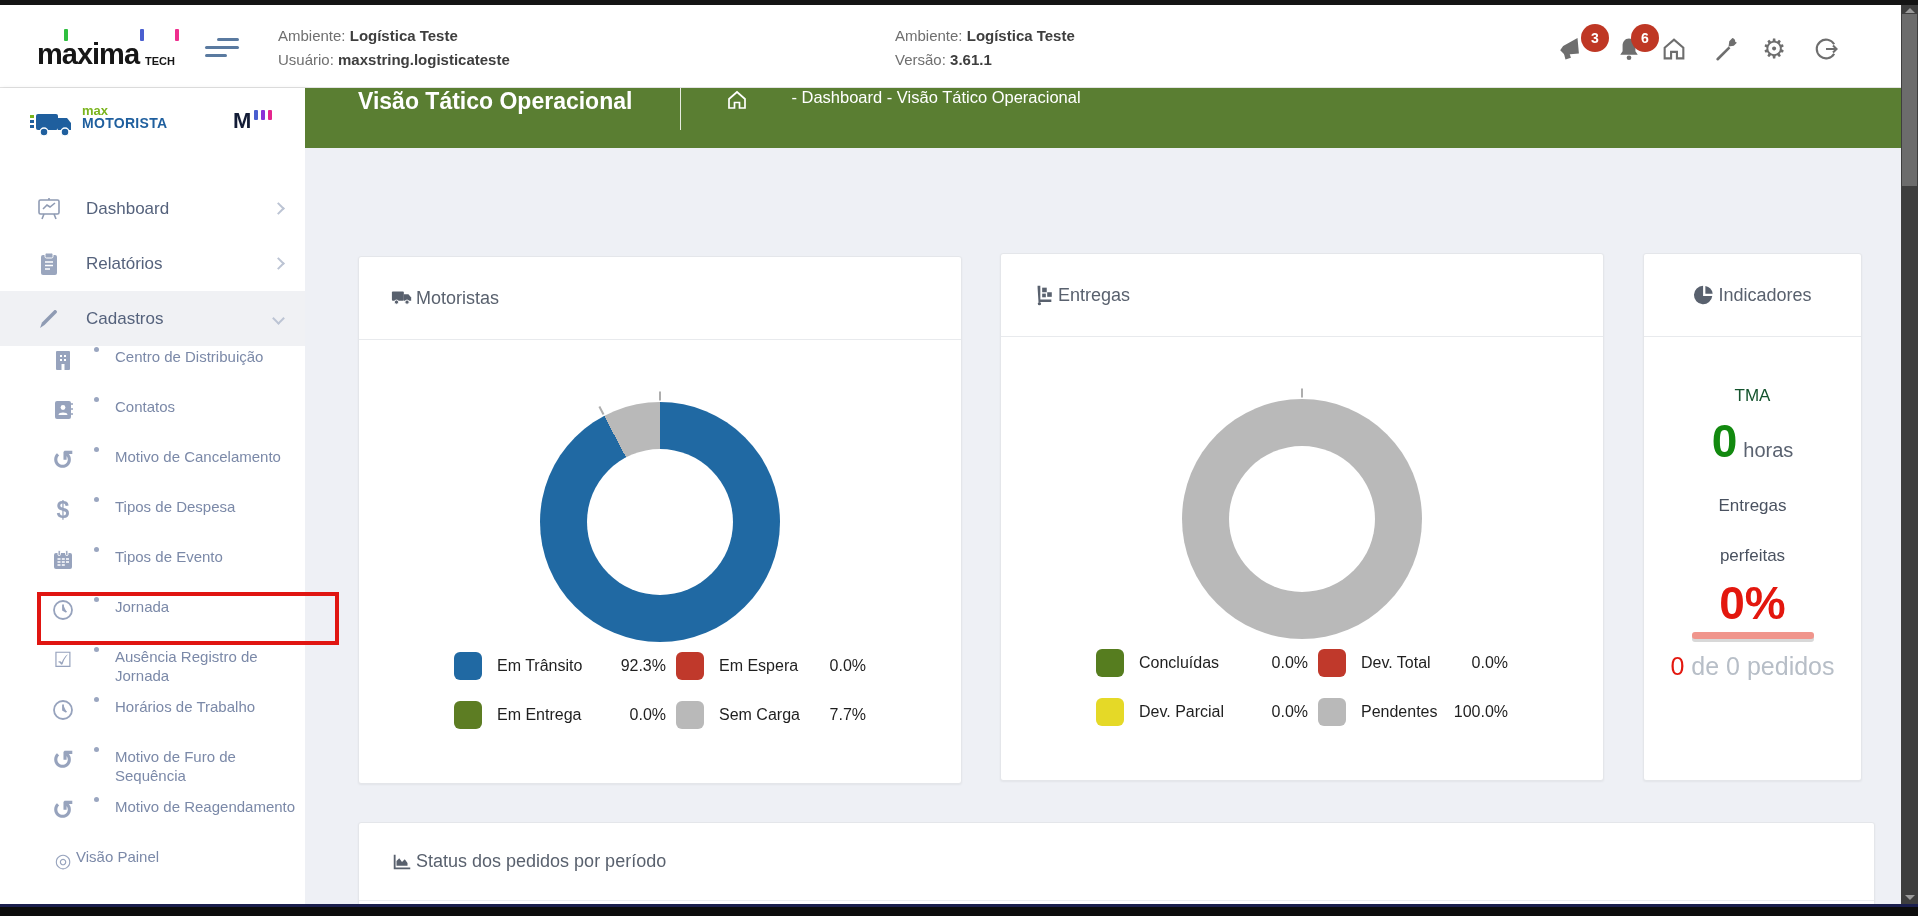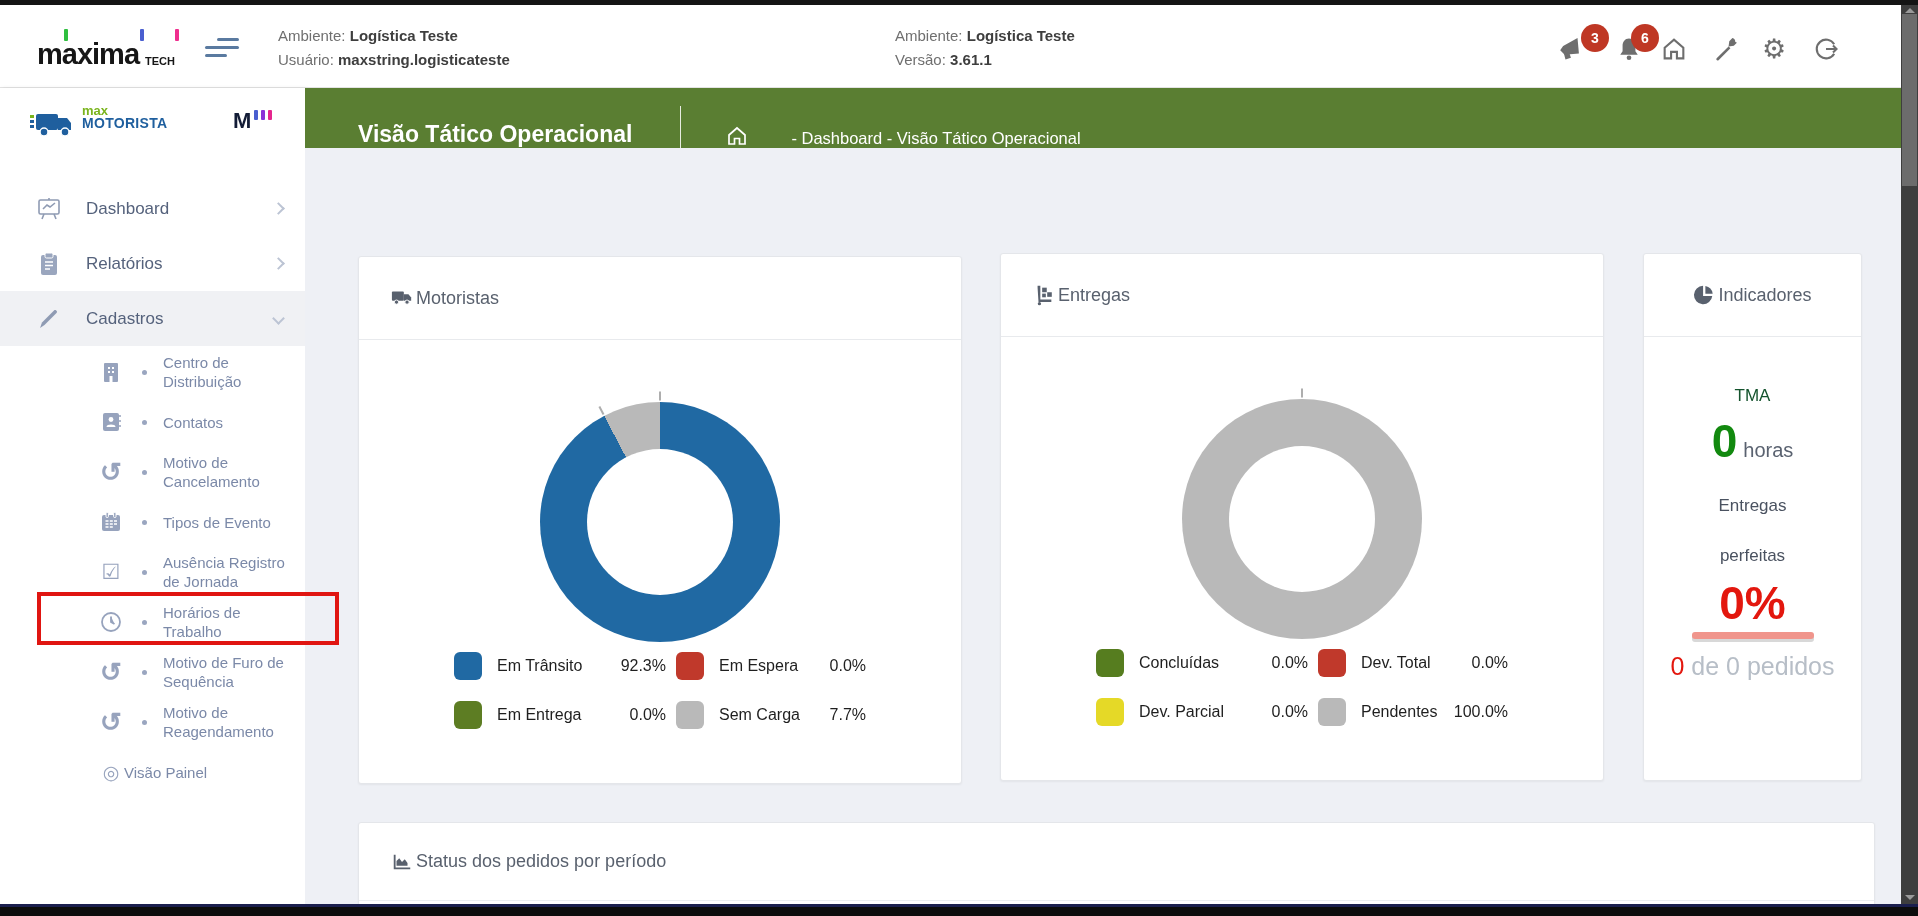--- a/index.html
+++ b/index.html
@@ -56,35 +56,35 @@
 
   .menu{position:absolute;left:0;top:93px;width:305px;}
   .mitem{height:55px;display:flex;align-items:center;padding:0 22px 0 36px;cursor:pointer;}
   .mitem.selected{background:#f0f1f4;}
   .mitem .mi{width:26px;height:26px;margin-right:24px;flex:none;}
   .mitem .mlabel{font-size:17px;color:#55627c;flex:1;}
   .chev{width:9px;height:9px;border-right:2px solid #bcc4d4;border-bottom:2px solid #bcc4d4;transform:rotate(-45deg);flex:none;}
   .chev.down{transform:rotate(45deg);}
 
   .submenu{position:absolute;left:0;top:259px;width:305px;}
-  .sitem{height:50px;display:flex;align-items:center;padding:0 8px 0 50px;cursor:pointer;margin-left:48px;}
+  .sitem{height:50px;display:flex;align-items:flex-start;padding:0 8px 0 50px;cursor:pointer;}
   .sitem .si{width:26px;height:26px;flex:none;display:flex;align-items:center;justify-content:center;color:#97a3bd;}
   .sitem .si svg{width:24px;height:24px;}
   .dot{width:5px;height:5px;border-radius:50%;background:#9aa6c0;margin:0 16px 0 18px;flex:none;}
   .slabel{font-size:15px;color:#7b89a8;line-height:19px;width:190px;}
   .g-icon::before{color:#97a3bd;}
   .icon-undo::before{content:"\21BA";font-size:26px;font-weight:bold;}
   .icon-dollar::before{content:"$";font-size:23px;font-weight:bold;}
   .icon-check::before{content:"\2611";font-size:21px;}
   .icon-eye::before{content:"\25CE";font-size:19px;}
 
   .annotation-box{position:absolute;left:37px;top:592px;width:302px;height:53px;border:4px solid #e01511;z-index:9;pointer-events:none;}
 
   
-  .titlebar{position:absolute;left:305px;top:88px;width:1596px;height:60px;background:#5a7e32;display:flex;align-items:flex-end;}
+  .titlebar{position:absolute;left:305px;top:88px;width:1596px;height:60px;background:#5a7e32;display:flex;align-items:flex-start;}
   .tb-title{color:#fff;font-size:23px;font-weight:bold;margin-left:53px;}
   .tb-div{width:1px;height:42px;background:rgba(255,255,255,.85);margin-left:48px;}
   .tb-home{margin-left:44px;width:24px;height:24px;color:#fff;}
   .tb-crumb{color:#fff;font-size:16.5px;margin-left:42px;}
 
   
   .content{position:absolute;left:305px;top:148px;width:1596px;height:756px;background:#eef0f5;}
   .filiais{position:absolute;left:53px;top:52px;width:1502px;height:30px;cursor:pointer;}
   .filiais-label{position:absolute;left:2px;top:4px;font-size:14px;color:#87919e;}
   .filiais-line{position:absolute;left:0;bottom:0;width:100%;height:1px;background:#9b9fa8;}
@@ -269,30 +269,45 @@
         <span class="dot"></span>
 
         <span class="slabel">Contatos</span>
       </div>
       <div class="sitem">
         <span class="si g-icon icon-undo"></span>
         <span class="dot"></span>
         <span class="slabel">Motivo de Cancelamento</span>
       </div>
       <div class="sitem">
+        <span class="si g-icon icon-dollar"></span>
+        <span class="dot"></span>
+        <span class="slabel">Tipos de Despesa</span>
+      </div>
+      <div class="sitem">
         <span class="si">
           <svg viewBox="0 0 24 24">
             <rect x="3" y="5" width="18" height="16" rx="2" fill="#97a3bd"></rect>
             <rect x="7" y="2.5" width="2.4" height="5" rx="1" fill="#97a3bd" stroke="#fff"></rect>
             <rect x="14.6" y="2.5" width="2.4" height="5" rx="1" fill="#97a3bd" stroke="#fff"></rect>
             <path d="M6.5 11 h3 M10.8 11 h3 M15 11 h3 M6.5 14 h3 M10.8 14 h3 M15 14 h3 M6.5 17 h3 M10.8 17 h3" stroke="#fff" stroke-width="1.5"></path>
           </svg>
         </span>
         <span class="dot"></span>
         <span class="slabel">Tipos de Evento</span>
+      </div>
+      <div class="sitem">
+        <span class="si">
+          <svg viewBox="0 0 24 24" fill="none" stroke="#97a3bd" stroke-width="1.8">
+            <circle cx="12" cy="12" r="9"></circle>
+              <path d="M12 6.5 L12 12 L15.5 14" fill="#97a3bd"></path>
+          </svg>
+        </span>
+        <span class="dot"></span>
+        <span class="slabel">Jornada</span>
       </div>
       <div class="sitem">
         <span class="si g-icon icon-check"></span>
         <span class="dot"></span>
         <span class="slabel">Ausência Registro de Jornada</span>
       </div>
       <div class="sitem">
         <span class="si">
           <svg viewBox="0 0 24 24" fill="none" stroke="#97a3bd" stroke-width="1.8">
             <circle cx="12" cy="12" r="9"></circle>

